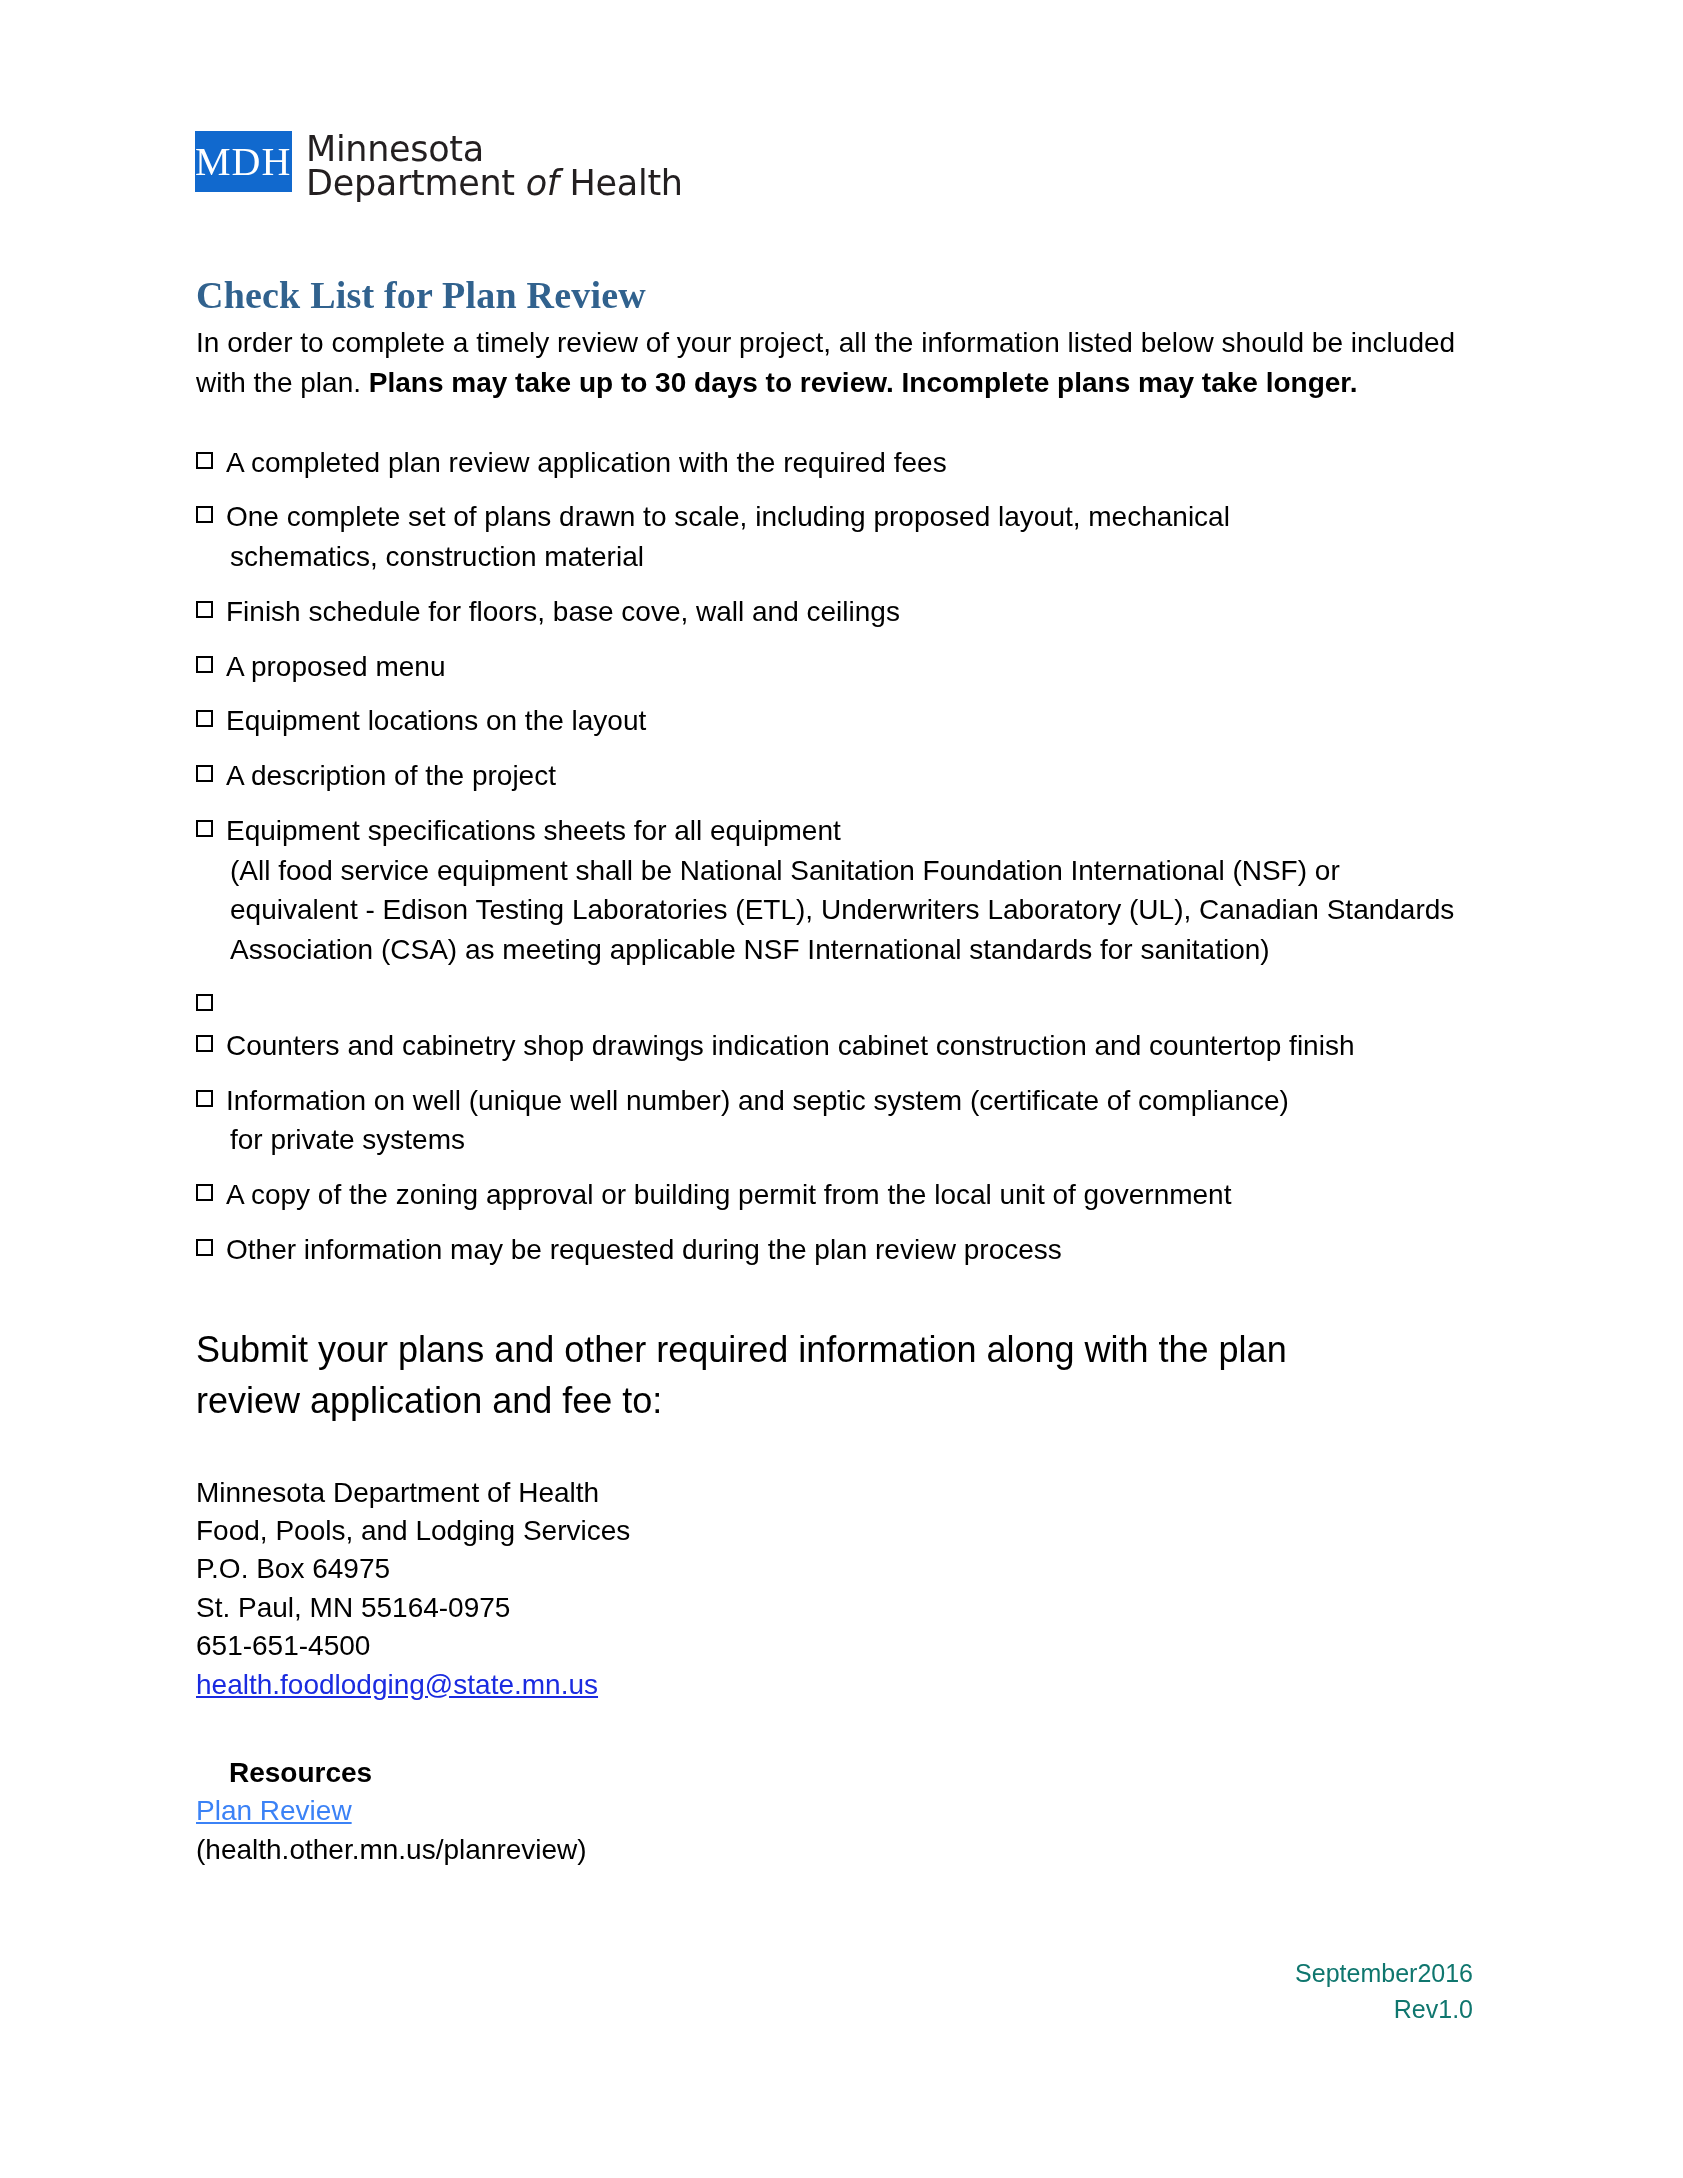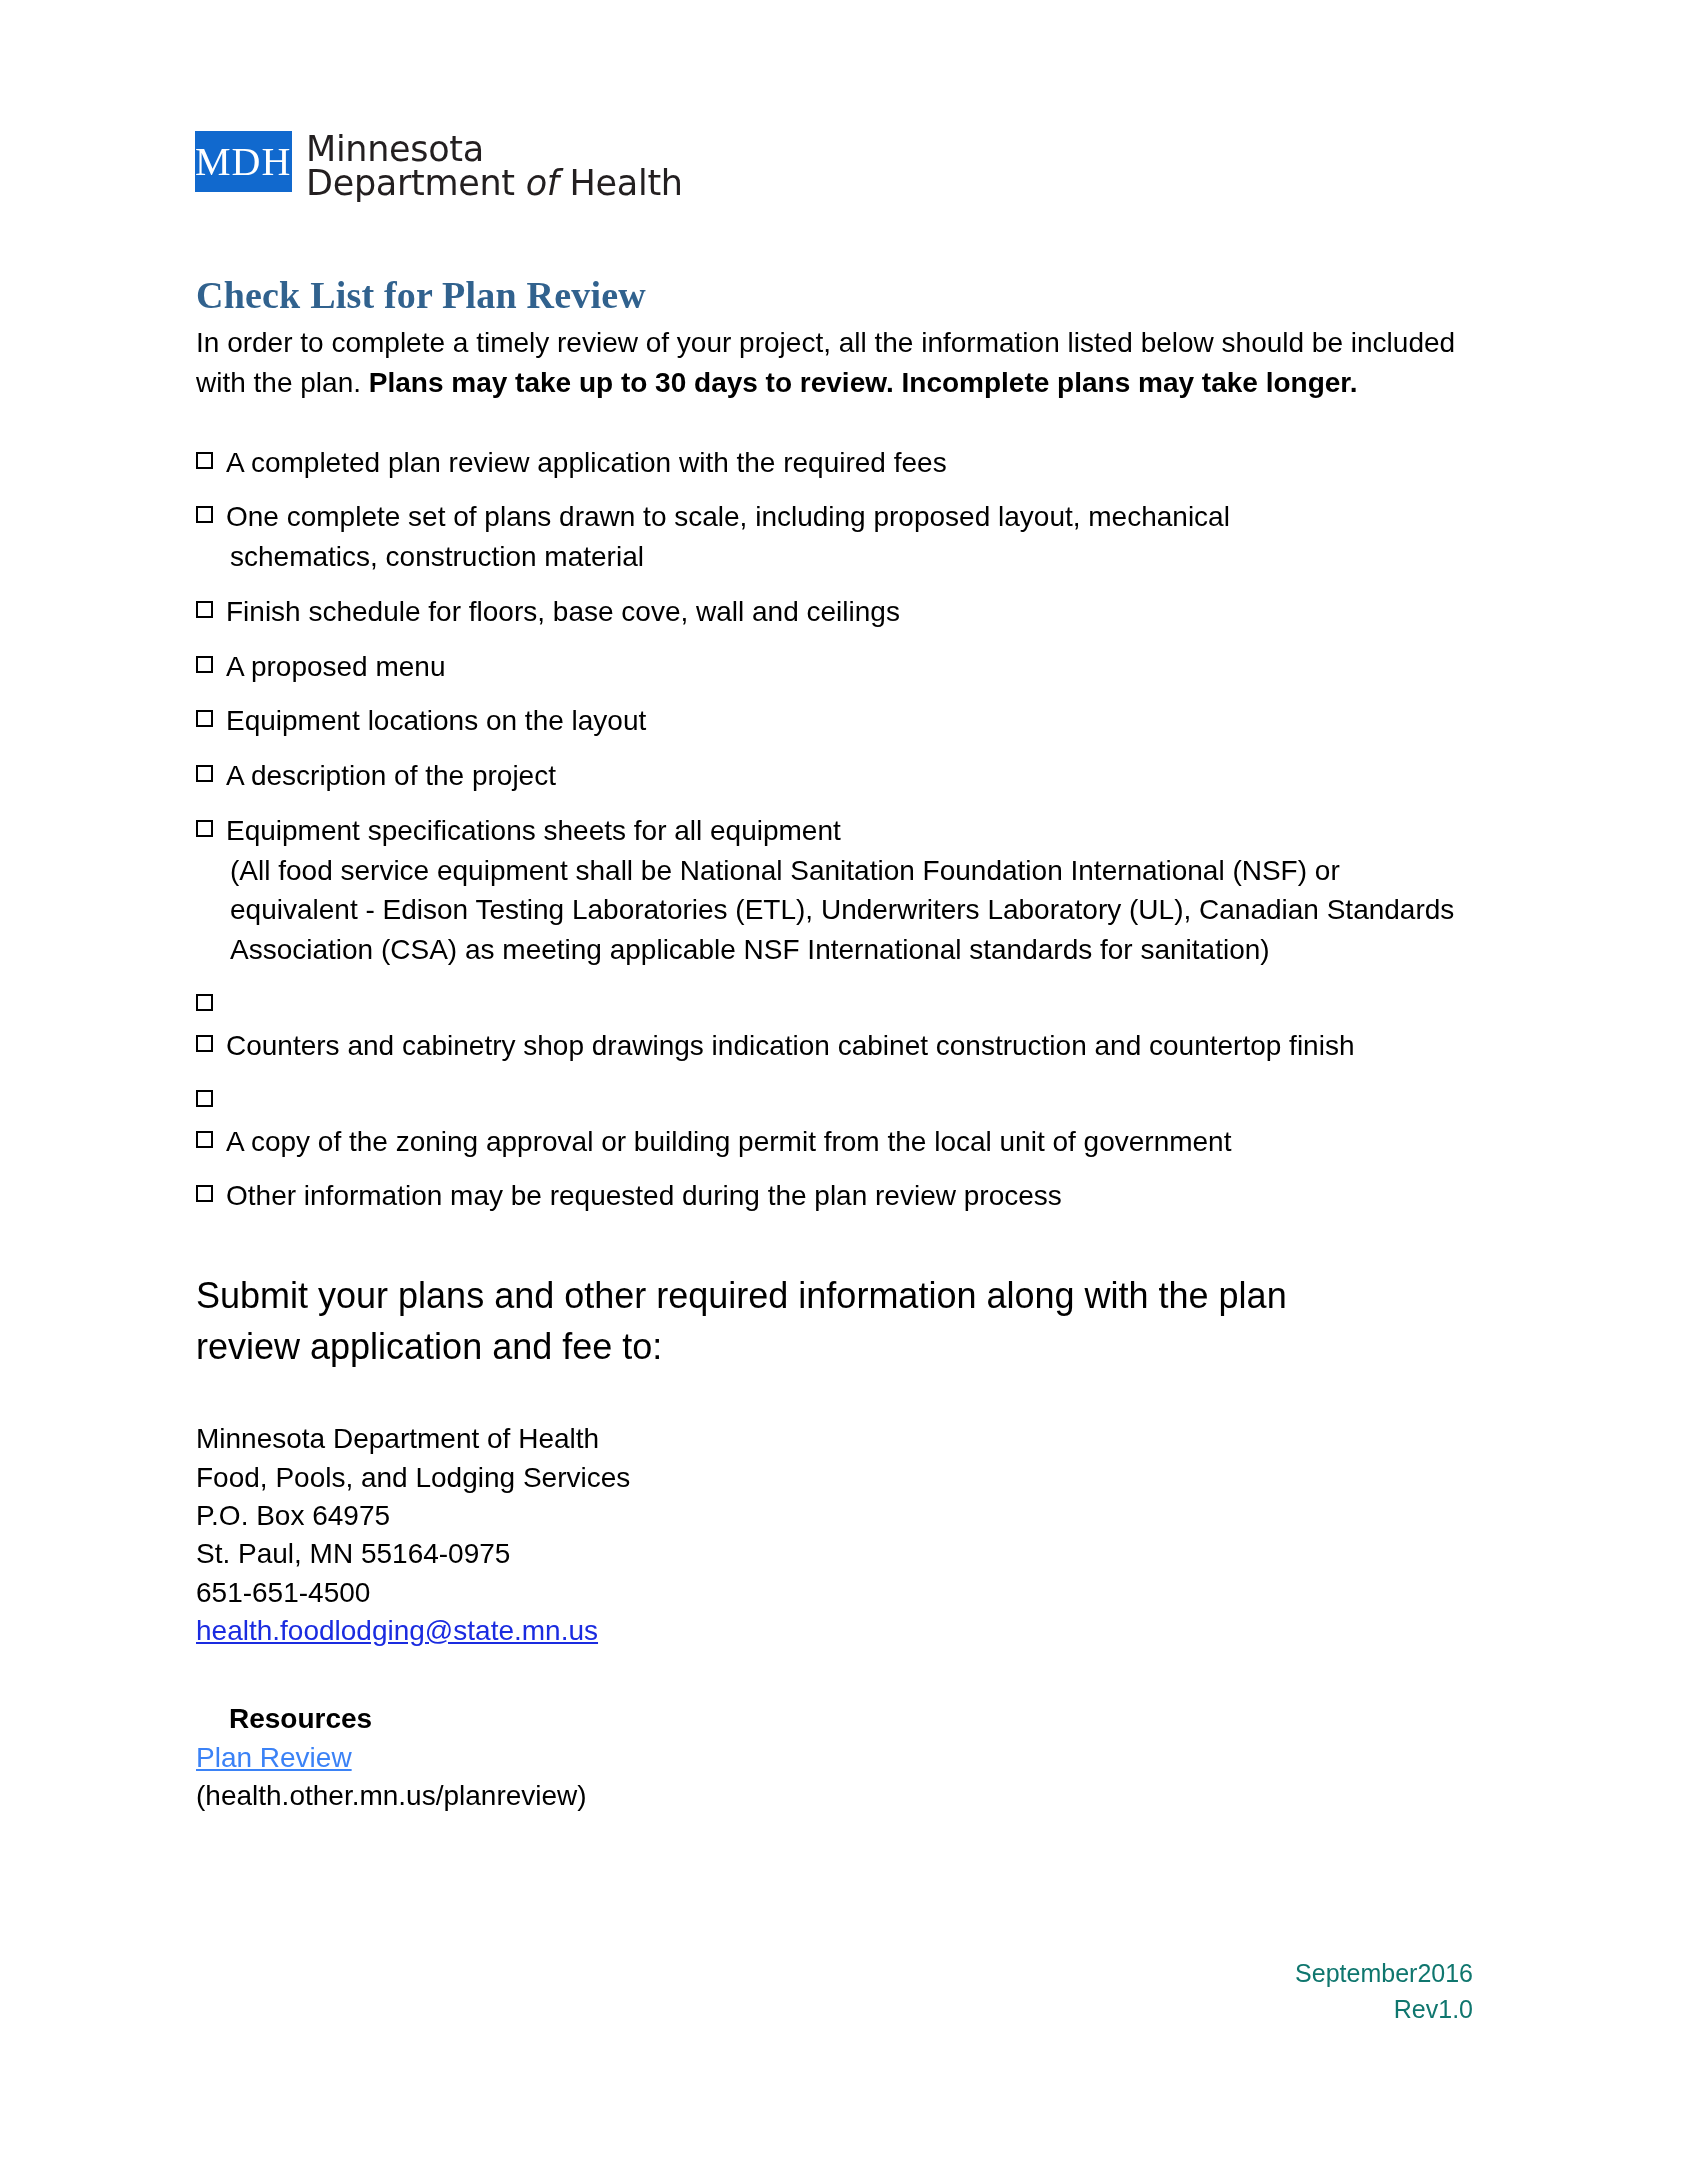--- a/index.html
+++ b/index.html
@@ -225,20 +225,21 @@
         <span class="checkbox"></span>
       </div>
 
       <div class="check-item">
         <span class="checkbox"></span>
         <span class="check-text">Counters and cabinetry shop drawings indication cabinet construction and countertop finish</span>
       </div>
 
       <div class="check-item">
         <span class="checkbox"></span>
+        <span class="check-text"><span>Information on well (unique well number) and septic system (certificate of compliance)</span><span class="check-sub">for private systems</span></span>
       </div>
 
       <div class="check-item">
         <span class="checkbox"></span>
         <span class="check-text">A copy of the zoning approval or building permit from the local unit of government</span>
       </div>
 
       <div class="check-item">
         <span class="checkbox"></span>
         <span class="check-text">Other information may be requested during the plan review process</span>

